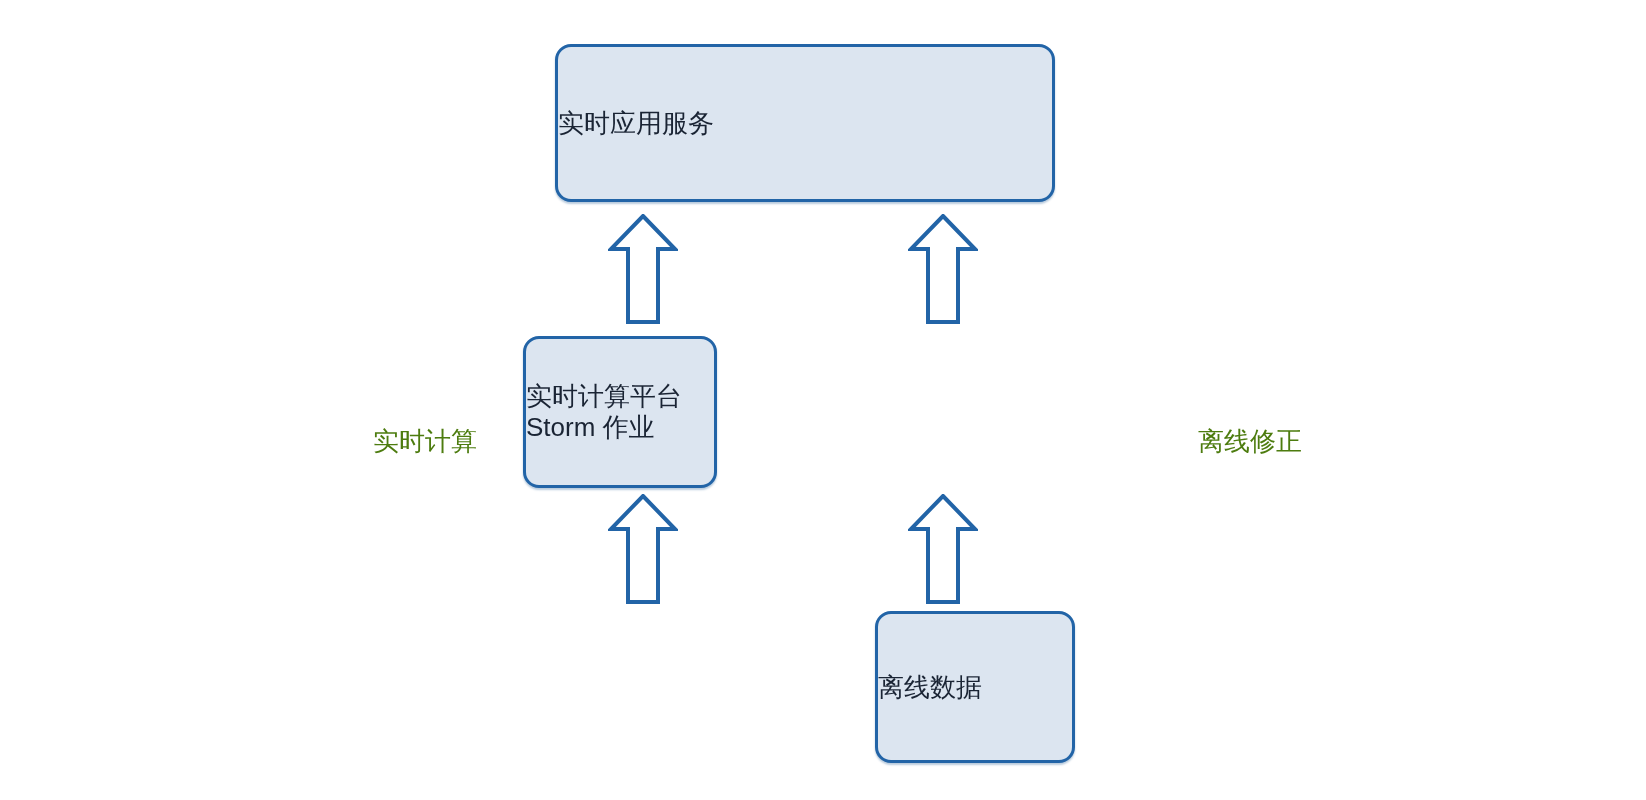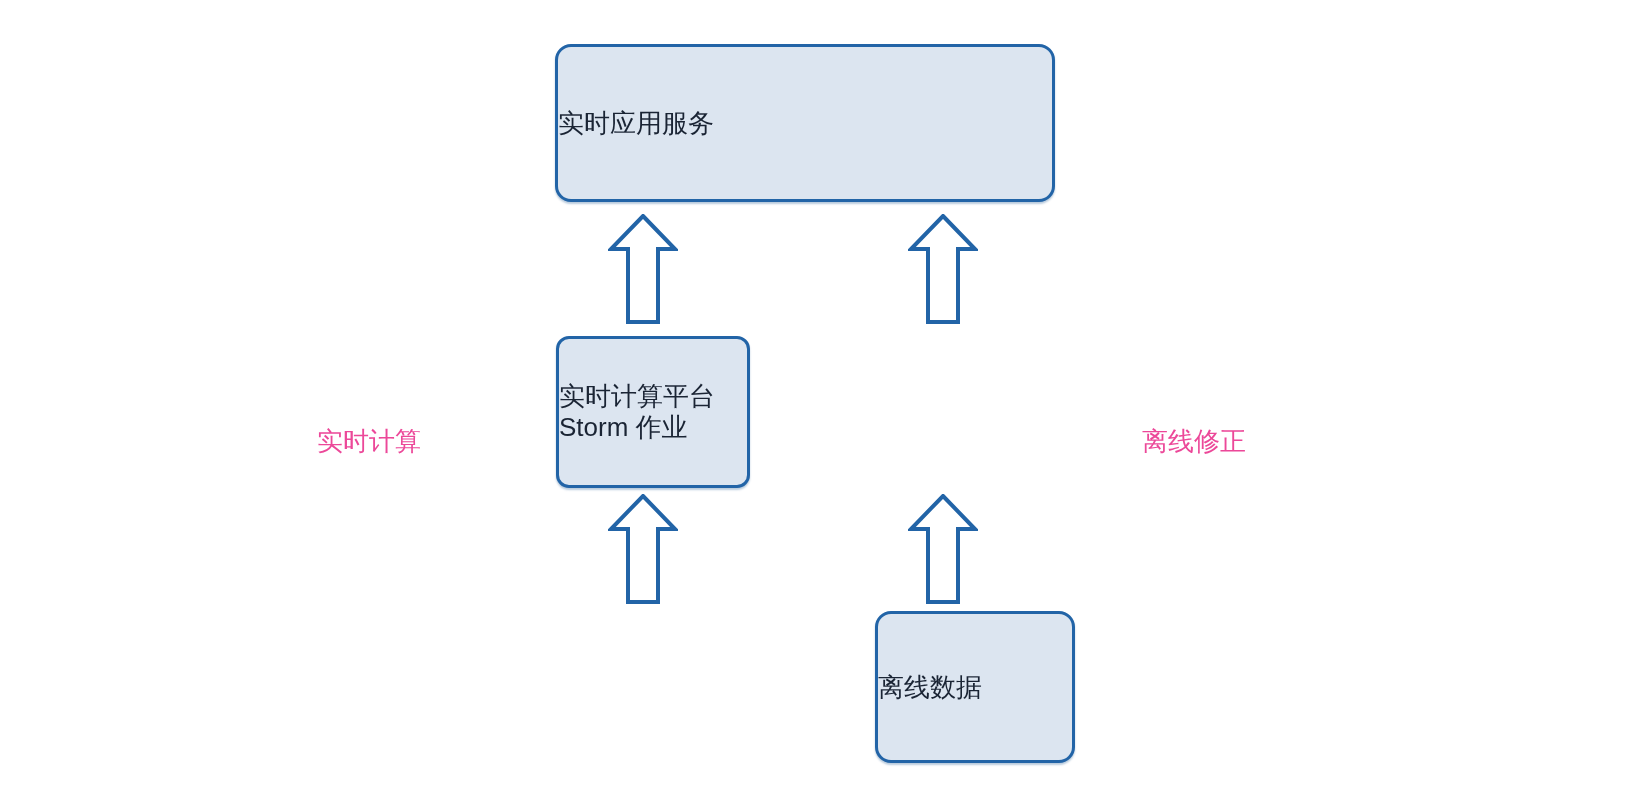--- a/index.html
+++ b/index.html
@@ -29,21 +29,21 @@
     font-size: 26px;
     text-align: center;
     box-shadow: 0 2px 2px rgba(23, 83, 143, 0.30);
   }
   .box .line {
     display: block;
     line-height: 31px;
     white-space: nowrap;
   }
   .box-top    { left: 555px; top: 44px;  width: 500px; height: 158px; }
-  .box-mid-l  { left: 556px; top: 336px; width: 194px; height: 152px; border-radius: 13px; }
+  .box-mid-l  { left: 523px; top: 336px; width: 194px; height: 152px; }
   .box-mid-r  { left: 852px; top: 336px; width: 201px; height: 152px; }
   .box-bot-l  { left: 555px; top: 610px; width: 198px; height: 153px; }
   .box-bot-r  { left: 875px; top: 611px; width: 200px; height: 152px; }
   .arrow {
     position: absolute;
     width: 70px;
     height: 110px;
   }
   .arrow polygon {
     fill: #ffffff;
@@ -51,24 +51,24 @@
     stroke-width: 4;
     stroke-linejoin: miter;
   }
   .arrow-ul { left: 608px; top: 214px; }
   .arrow-ur { left: 908px; top: 214px; }
   .arrow-ll { left: 608px; top: 494px; }
   .arrow-lr { left: 908px; top: 494px; }
   .side-label {
     position: absolute;
     width: 160px;
-    color: #ec4899;
+    color: #4d7c0f;
     font-size: 26px;
     line-height: 30px;
-    text-align: left;
+    text-align: right;
     white-space: nowrap;
   }
   .side-label-left  { left: 317px;  top: 426px; }
   .side-label-right { left: 1142px; top: 426px; }
 </style>
 </head>
 <body>
 
 <div class="canvas">
 

